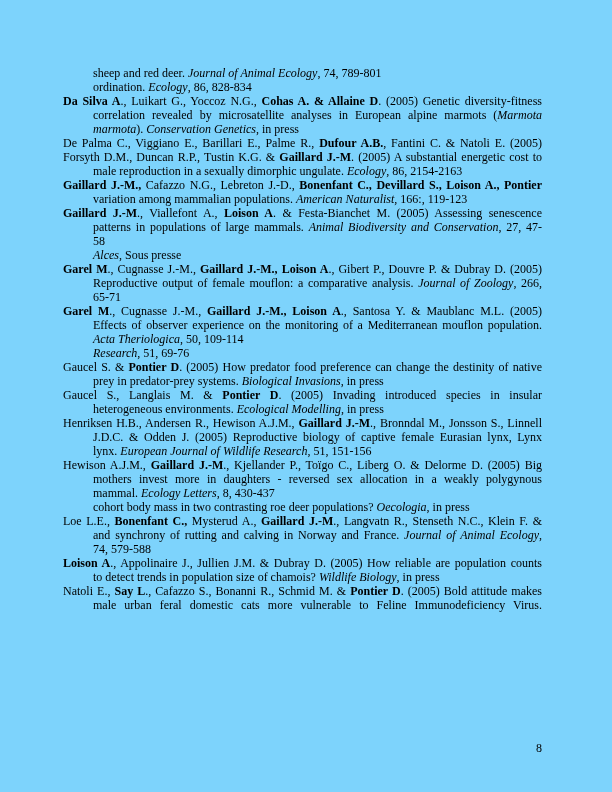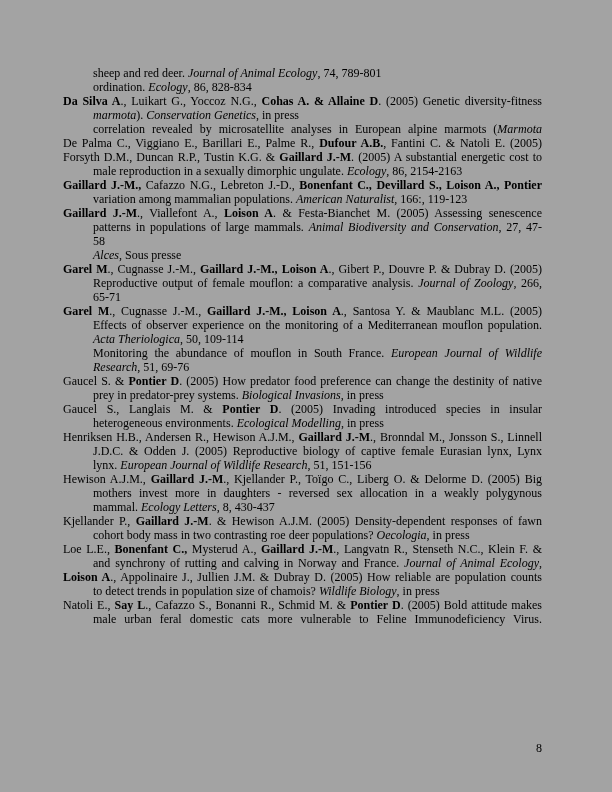--- a/index.html
+++ b/index.html
@@ -4,21 +4,21 @@
 <style>
   html, body {
     margin: 0;
     padding: 0;
     background: #ffffff;
   }
   .page {
     position: relative;
     width: 612px;
     height: 792px;
-    background: #a3a3a3;
+    background: #7dd3fc;
     font-family: "Liberation Serif", "DejaVu Serif", serif;
     font-size: 12px;
     color: #000000;
     overflow: hidden;
   }
   .refs {
     position: absolute;
     left: 63px;
     top: 66px;
     width: 479px;
@@ -55,22 +55,22 @@
 <div class="page">
   <div class="refs">
       <div class="ref">
         <div class="line indent last"><span>sheep and red deer. </span><span class="i">Journal of Animal Ecology</span><span>, 74, 789-801</span></div>
       </div>
       <div class="ref">
         <div class="line indent last"><span>ordination. </span><span class="i">Ecology</span><span>, 86, 828-834</span></div>
       </div>
       <div class="ref">
         <div class="line"><span class="b">Da Silva A</span><span>., Luikart G., Yoccoz N.G., </span><span class="b">Cohas A. &amp; Allaine D</span><span>. (2005) Genetic diversity-fitness</span></div>
+        <div class="line indent"><span>correlation revealed by microsatellite analyses in European alpine marmots (</span><span class="i">Marmota</span></div>
         <div class="line indent last"><span class="i">marmota</span><span>). </span><span class="i">Conservation Genetics</span><span>, in press</span></div>
-        <div class="line indent"><span>correlation revealed by microsatellite analyses in European alpine marmots (</span><span class="i">Marmota</span></div>
       </div>
       <div class="ref">
         <div class="line"><span>De Palma C., Viggiano E., Barillari E., Palme R., </span><span class="b">Dufour A.B.</span><span>, Fantini C. &amp; Natoli E. (2005)</span></div>
       </div>
       <div class="ref">
         <div class="line"><span>Forsyth D.M., Duncan R.P., Tustin K.G. &amp; </span><span class="b">Gaillard J.-M</span><span>. (2005) A substantial energetic cost to</span></div>
         <div class="line indent last"><span>male reproduction in a sexually dimorphic ungulate. </span><span class="i">Ecology</span><span>, 86, 2154-2163</span></div>
       </div>
       <div class="ref">
         <div class="line"><span class="b">Gaillard J.-M.,</span><span> Cafazzo N.G., Lebreton J.-D., </span><span class="b">Bonenfant C., Devillard S., Loison A., Pontier</span></div>
@@ -88,21 +88,20 @@
         <div class="line"><span class="b">Garel M</span><span>., Cugnasse J.-M., </span><span class="b">Gaillard J.-M., Loison A</span><span>., Gibert P., Douvre P. &amp; Dubray D. (2005)</span></div>
         <div class="line indent"><span>Reproductive output of female mouflon: a comparative analysis. </span><span class="i">Journal of Zoology</span><span>, 266,</span></div>
         <div class="line indent last"><span>65-71</span></div>
       </div>
       <div class="ref">
         <div class="line"><span class="b">Garel M</span><span>., Cugnasse J.-M., </span><span class="b">Gaillard J.-M., Loison A</span><span>., Santosa Y. &amp; Maublanc M.L. (2005)</span></div>
         <div class="line indent"><span>Effects of observer experience on the monitoring of a Mediterranean mouflon population.</span></div>
         <div class="line indent last"><span class="i">Acta Theriologica</span><span>, 50, 109-114</span></div>
       </div>
       <div class="ref">
-        <div class="line indent"><span>Monitoring the abundance of mouflon in South France. </span><span class="i">European Journal of Wildlife</span></div>
         <div class="line indent last"><span class="i">Research</span><span>, 51, 69-76</span></div>
       </div>
       <div class="ref">
         <div class="line"><span>Gaucel S. &amp; </span><span class="b">Pontier D</span><span>. (2005) How predator food preference can change the destinity of native</span></div>
         <div class="line indent last"><span>prey in predator-prey systems. </span><span class="i">Biological Invasions</span><span>, in press</span></div>
       </div>
       <div class="ref">
         <div class="line"><span>Gaucel S., Langlais M. &amp; </span><span class="b">Pontier D</span><span>. (2005) Invading introduced species in insular</span></div>
         <div class="line indent last"><span>heterogeneous environments. </span><span class="i">Ecological Modelling</span><span>, in press</span></div>
       </div>
@@ -110,26 +109,26 @@
         <div class="line"><span>Henriksen H.B., Andersen R., Hewison A.J.M., </span><span class="b">Gaillard J.-M</span><span>., Bronndal M., Jonsson S., Linnell</span></div>
         <div class="line indent"><span>J.D.C. &amp; Odden J. (2005) Reproductive biology of captive female Eurasian lynx, Lynx</span></div>
         <div class="line indent last"><span>lynx. </span><span class="i">European Journal of Wildlife Research</span><span>, 51, 151-156</span></div>
       </div>
       <div class="ref">
         <div class="line"><span>Hewison A.J.M., </span><span class="b">Gaillard J.-M</span><span>., Kjellander P., Toïgo C., Liberg O. &amp; Delorme D. (2005) Big</span></div>
         <div class="line indent"><span>mothers invest more in daughters - reversed sex allocation in a weakly polygynous</span></div>
         <div class="line indent last"><span>mammal. </span><span class="i">Ecology Letters</span><span>, 8, 430-437</span></div>
       </div>
       <div class="ref">
-        <div class="line"><span>Kjellander P., </span><span class="b">Gaillard J.-M</span><span>. &amp; Hewison A.J.M. (2005) Density-dependent responses of fawn</span></div>
         <div class="line indent last"><span>cohort body mass in two contrasting roe deer populations? </span><span class="i">Oecologia</span><span>, in press</span></div>
       </div>
       <div class="ref">
         <div class="line"><span>Loe L.E., </span><span class="b">Bonenfant C.,</span><span> Mysterud A., </span><span class="b">Gaillard J.-M</span><span>., Langvatn R., Stenseth N.C., Klein F. &amp;</span></div>
         <div class="line indent"><span>and synchrony of rutting and calving in Norway and France. </span><span class="i">Journal of Animal Ecology</span><span>,</span></div>
+        <div class="line indent last"><span>74, 579-588</span></div>
       </div>
       <div class="ref">
         <div class="line"><span class="b">Loison A</span><span>., Appolinaire J., Jullien J.M. &amp; Dubray D. (2005) How reliable are population counts</span></div>
         <div class="line indent last"><span>to detect trends in population size of chamois? </span><span class="i">Wildlife Biology</span><span>, in press</span></div>
       </div>
       <div class="ref">
         <div class="line"><span>Natoli E., </span><span class="b">Say L</span><span>., Cafazzo S., Bonanni R., Schmid M. &amp; </span><span class="b">Pontier D</span><span>. (2005) Bold attitude makes</span></div>
         <div class="line indent"><span>male urban feral domestic cats more vulnerable to Feline Immunodeficiency Virus.</span></div>
       </div>
     </div>

